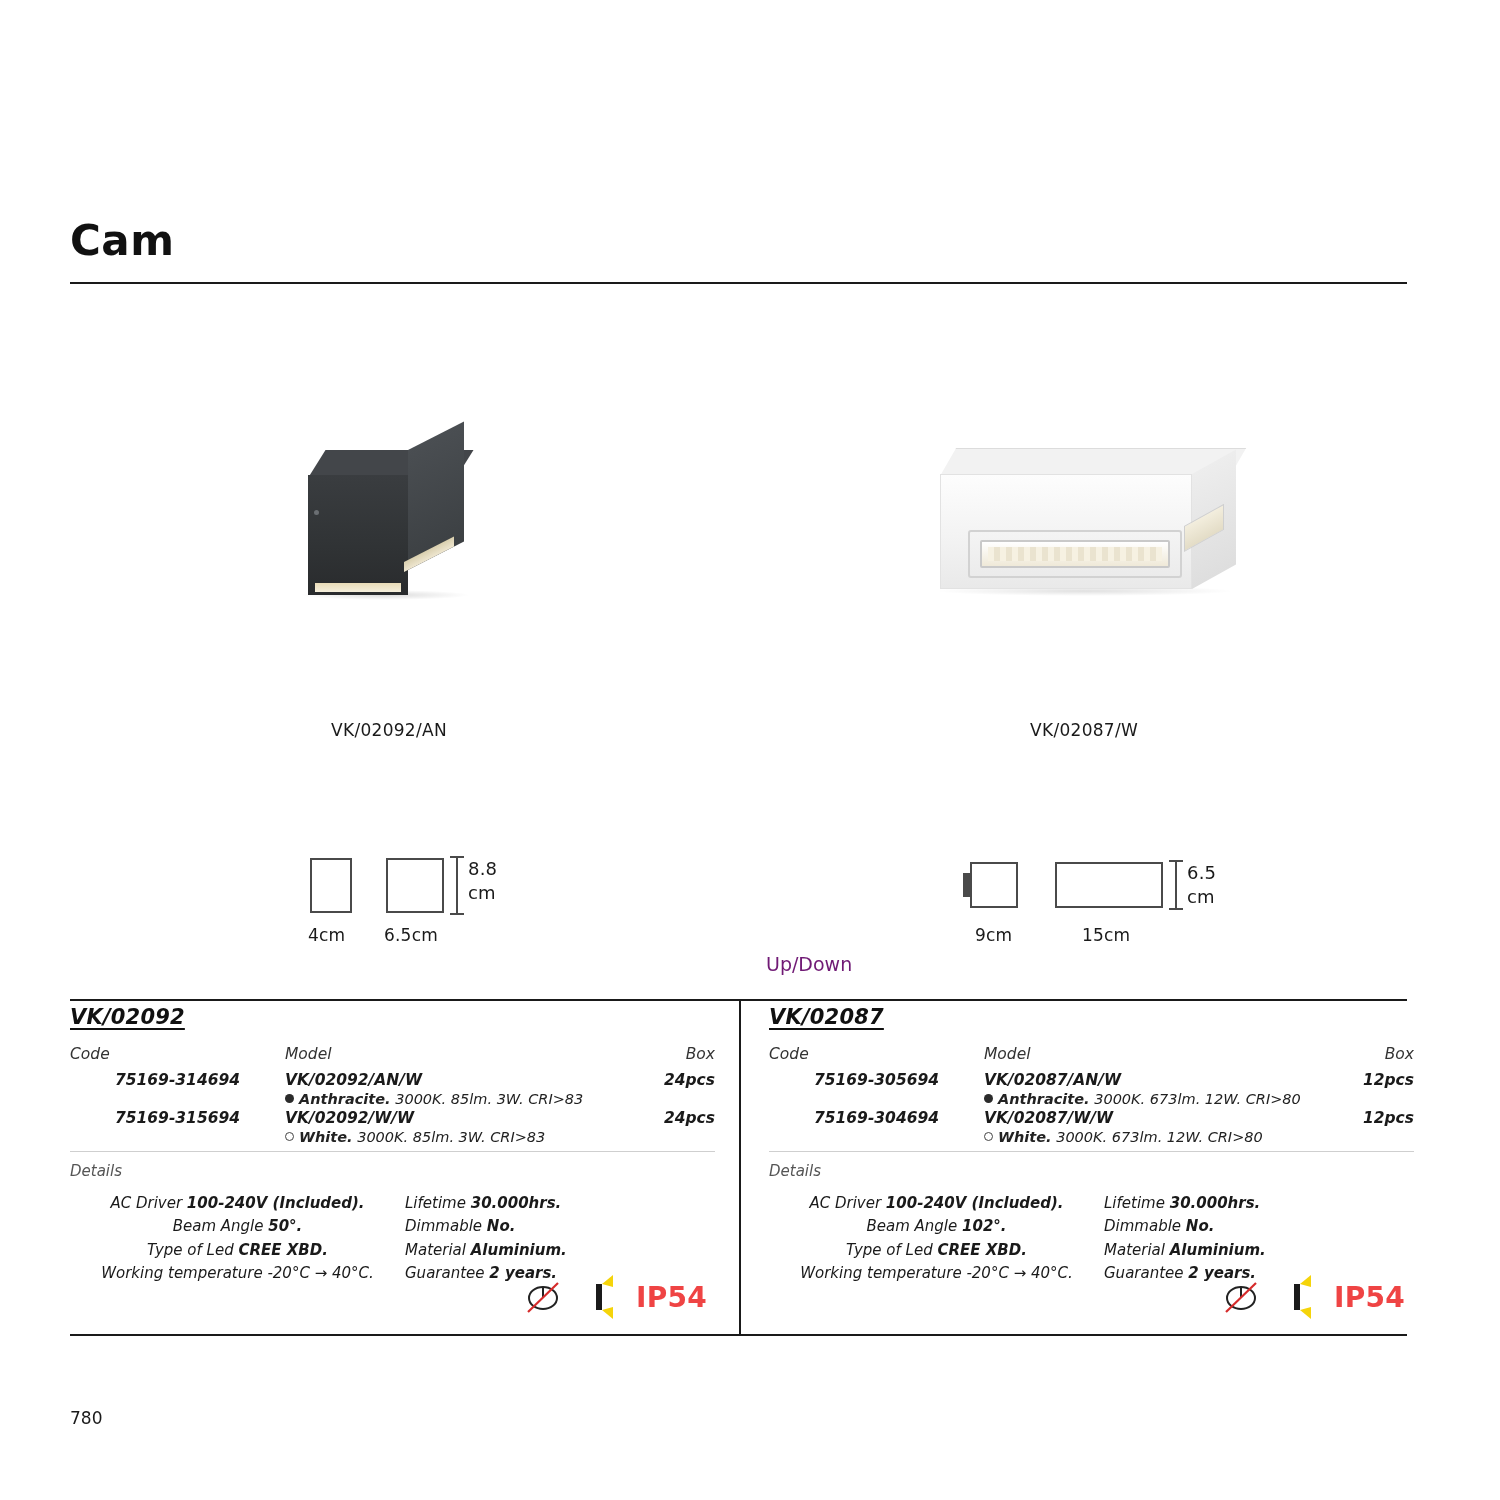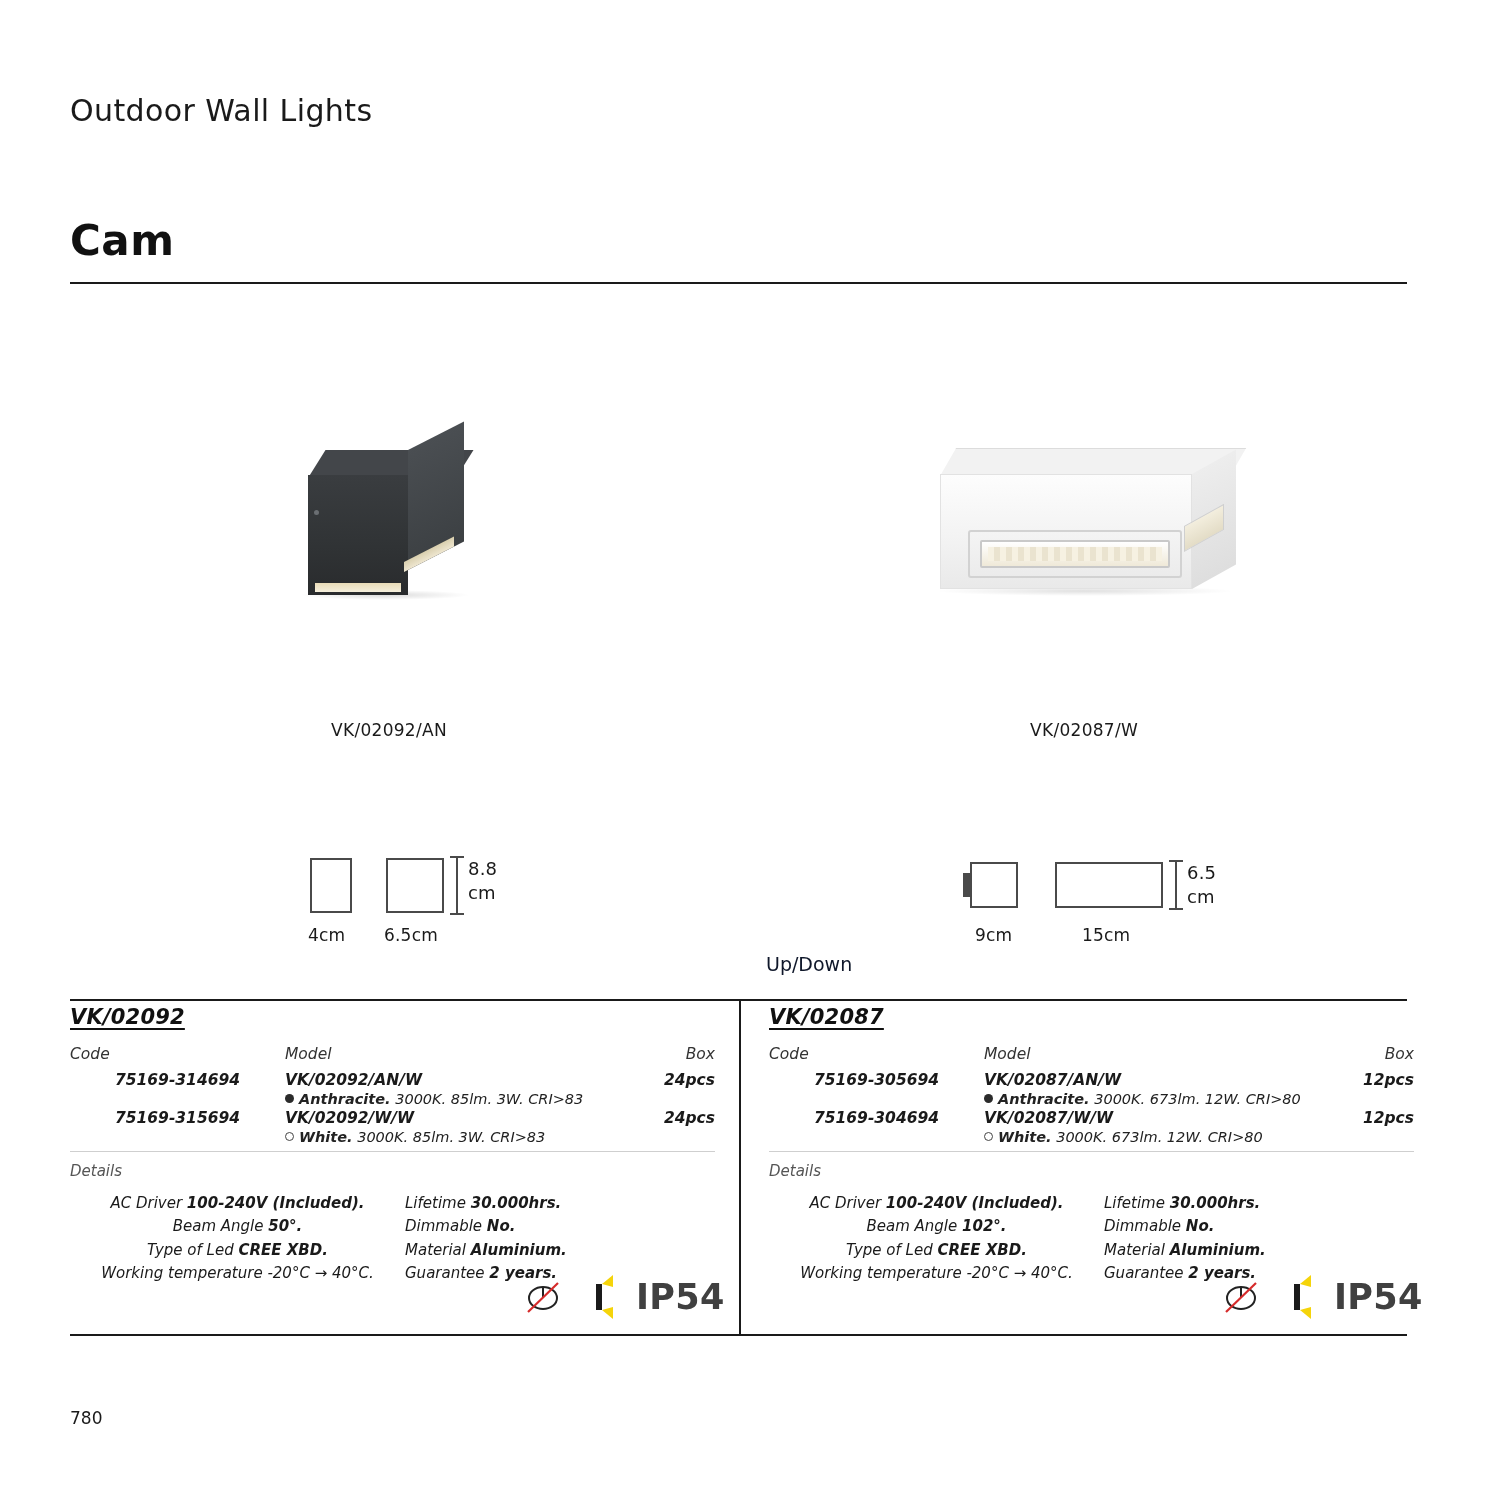--- a/index.html
+++ b/index.html
@@ -166,21 +166,21 @@
     letter-spacing: 0.2px;
   }
   .dim-vline { position: absolute; width: 2px; background: #4a4a4a; }
   .dim-nub { position: absolute; background: #4a4a4a; }
 
   .updown-label {
     position: absolute;
     left: 766px; top: 953px;
     font-size: 19px;
     font-weight: 400;
-    color: #0f172a;
+    color: #701a75;
   }
 
   
   .rule-mid {
     position: absolute;
     left: 70px; top: 999px;
     width: 1337px; height: 2px;
     background: #1a1a1a;
   }
   .rule-bottom {
@@ -259,35 +259,34 @@
   
   .icons-row {
     position: absolute;
     display: flex;
     align-items: center;
     gap: 22px;
     height: 50px;
   }
   .icons-left  { left: 520px; top: 1272px; }
   .icons-right { left: 1218px; top: 1272px; }
-  .ip-text { font-size: 35px; font-weight: 700; color: #404040; letter-spacing: 0.3px; }
+  .ip-text { font-size: 28px; font-weight: 700; color: #ef4444; letter-spacing: 0.3px; }
 
   .page-number {
     position: absolute;
     left: 70px; top: 1408px;
     font-size: 17px;
     color: #1a1a1a;
   }
 </style>
 </head>
 <body>
 
 <div class="page">
 
-  <div class="category">Outdoor Wall Lights</div>
   <div class="family-name">Cam</div>
   <div class="rule-top"></div>
 
   <div class="product-area">
 
     <div class="cube-wrap">
       <div class="cube-shadow"></div>
       <div class="cube-top"></div>
       <div class="cube-right"></div>
       <div class="cube-front"></div>

